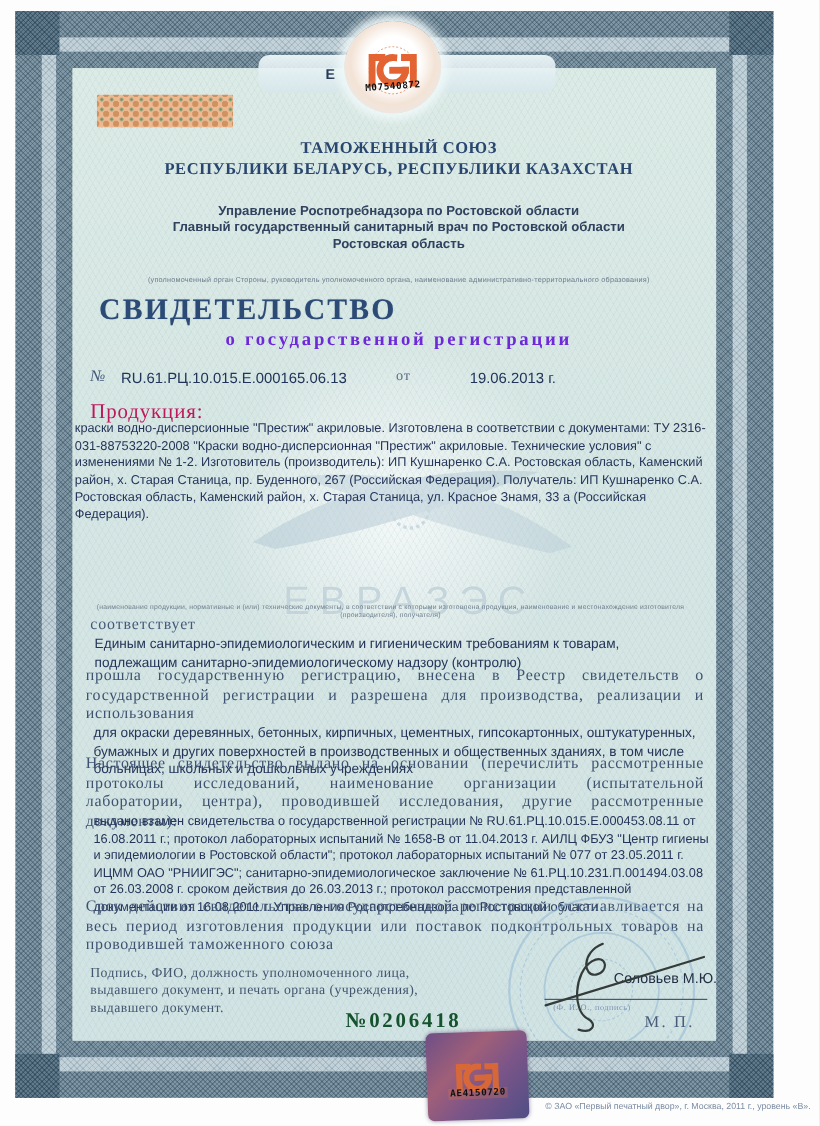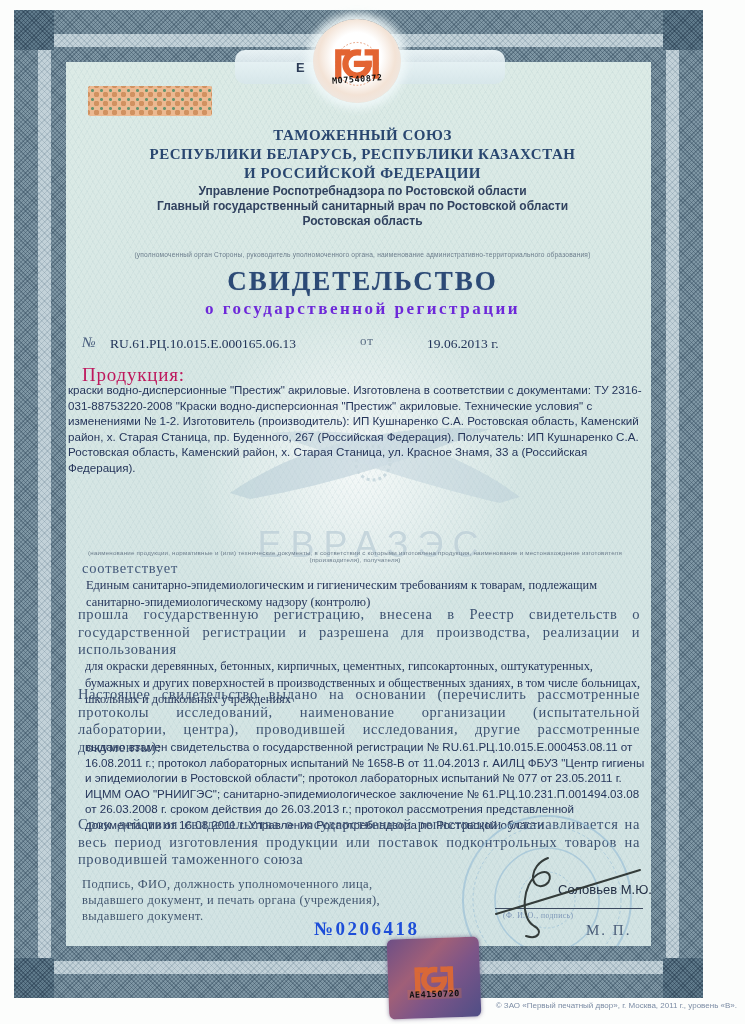--- a/index.html
+++ b/index.html
@@ -30,31 +30,31 @@
       repeating-linear-gradient(60deg, rgba(120,160,170,.07) 0 1px, transparent 1px 5px),
       repeating-linear-gradient(-60deg, rgba(120,160,170,.07) 0 1px, transparent 1px 5px);}
 
   
   .navy{color:#29466f;}
   .hdr-serif{font-weight:bold;font-size:15px;line-height:19px;text-align:center;letter-spacing:.5px;}
   .hdr-sans{font-family:"Liberation Sans","DejaVu Sans",sans-serif;font-weight:bold;
             font-size:12px;line-height:15px;text-align:center;color:#31425f;}
   .cap{font-size:6.6px;color:#6c7d8c;letter-spacing:.2px;text-align:center;
        font-family:"Liberation Sans","DejaVu Sans",sans-serif;}
-  .title{font-weight:bold;font-size:27px;letter-spacing:2px;text-align:center;color:#2c4a76;
+  .title{font-weight:bold;font-size:27px;letter-spacing:2px;text-align:left;color:#2c4a76;
          text-shadow:0 0 1px rgba(44,74,118,.35);}
   .subtitle{font-weight:bold;font-size:17px;letter-spacing:2.5px;text-align:center;color:#6d28d9;}
   .serif-just{font-size:14.5px;line-height:17.5px;color:#3d5271;text-align:justify;letter-spacing:.6px;}
   .sans-body{font-family:"Liberation Sans","DejaVu Sans",sans-serif;font-size:11.6px;
              line-height:15.6px;color:#25355a;}
-  .sans-mid{font-family:Liberation Serif, serif;font-size:12.4px;
+  .sans-mid{font-family:Liberation Sans, sans-serif;font-size:12.4px;
             line-height:16.5px;color:#25355a;}
   .lead-serif{font-size:14.5px;color:#44597a;letter-spacing:.8px;}
   .sig-note{font-size:12.5px;line-height:16px;color:#42566f;letter-spacing:.4px;font-family:Liberation Serif, serif;}
-  .form-no{font-weight:bold;font-size:19px;letter-spacing:2.5px;color:#1d4ed8;text-align:right;}
+  .form-no{font-weight:bold;font-size:19px;letter-spacing:2.5px;color:#14532d;text-align:right;}
   .mono{font-family:"DejaVu Sans Mono",monospace;}
   .footer-txt{font-family:"Liberation Sans","DejaVu Sans",sans-serif;font-size:8px;color:#7c8ca4;}
 
   
   .patch{background-color:#f0b183;
     background-image:
       radial-gradient(circle, rgba(54,128,84,.85) 1.3px, rgba(54,128,84,0) 1.6px),
       radial-gradient(circle, rgba(200,120,60,.8) 2.6px, rgba(200,120,60,0) 3px);
     background-size:9px 9px, 9px 9px;background-position:0 0, 4px 4px;
     opacity:.85;border-radius:2px;}
@@ -129,21 +129,20 @@
       <circle cx="30" cy="29" r="24" fill="none" stroke="#d8703f" stroke-width="1" stroke-dasharray="2 2" opacity=".7"></circle>
     </svg>
     <div class="holo-num holo-num-top mono">M07540872</div>
   </div>
 
   <div class="abs patch" style="left:88px;top:86px;width:124px;height:30px;"></div>
 
   <div class="abs navy hdr-serif" style="left:90px;top:126px;width:545px;">
     <div>ТАМОЖЕННЫЙ СОЮЗ</div>
     <div>РЕСПУБЛИКИ БЕЛАРУСЬ, РЕСПУБЛИКИ КАЗАХСТАН</div>
-    <div>И РОССИЙСКОЙ ФЕДЕРАЦИИ</div>
   </div>
   <div class="abs hdr-sans" style="left:90px;top:184px;width:545px;">
     <div>Управление Роспотребнадзора по Ростовской области</div>
     <div>Главный государственный санитарный врач по Ростовской области</div>
     <div>Ростовская область</div>
   </div>
   <div class="abs cap" style="left:80px;top:251px;width:565px;">(уполномоченный орган Стороны, руководитель уполномоченного органа, наименование административно-территориального образования)</div>
 
   <div class="abs title" style="left:90px;top:266px;width:545px;">СВИДЕТЕЛЬСТВО</div>
   <div class="abs subtitle" style="left:90px;top:299px;width:545px;">о государственной регистрации</div>

